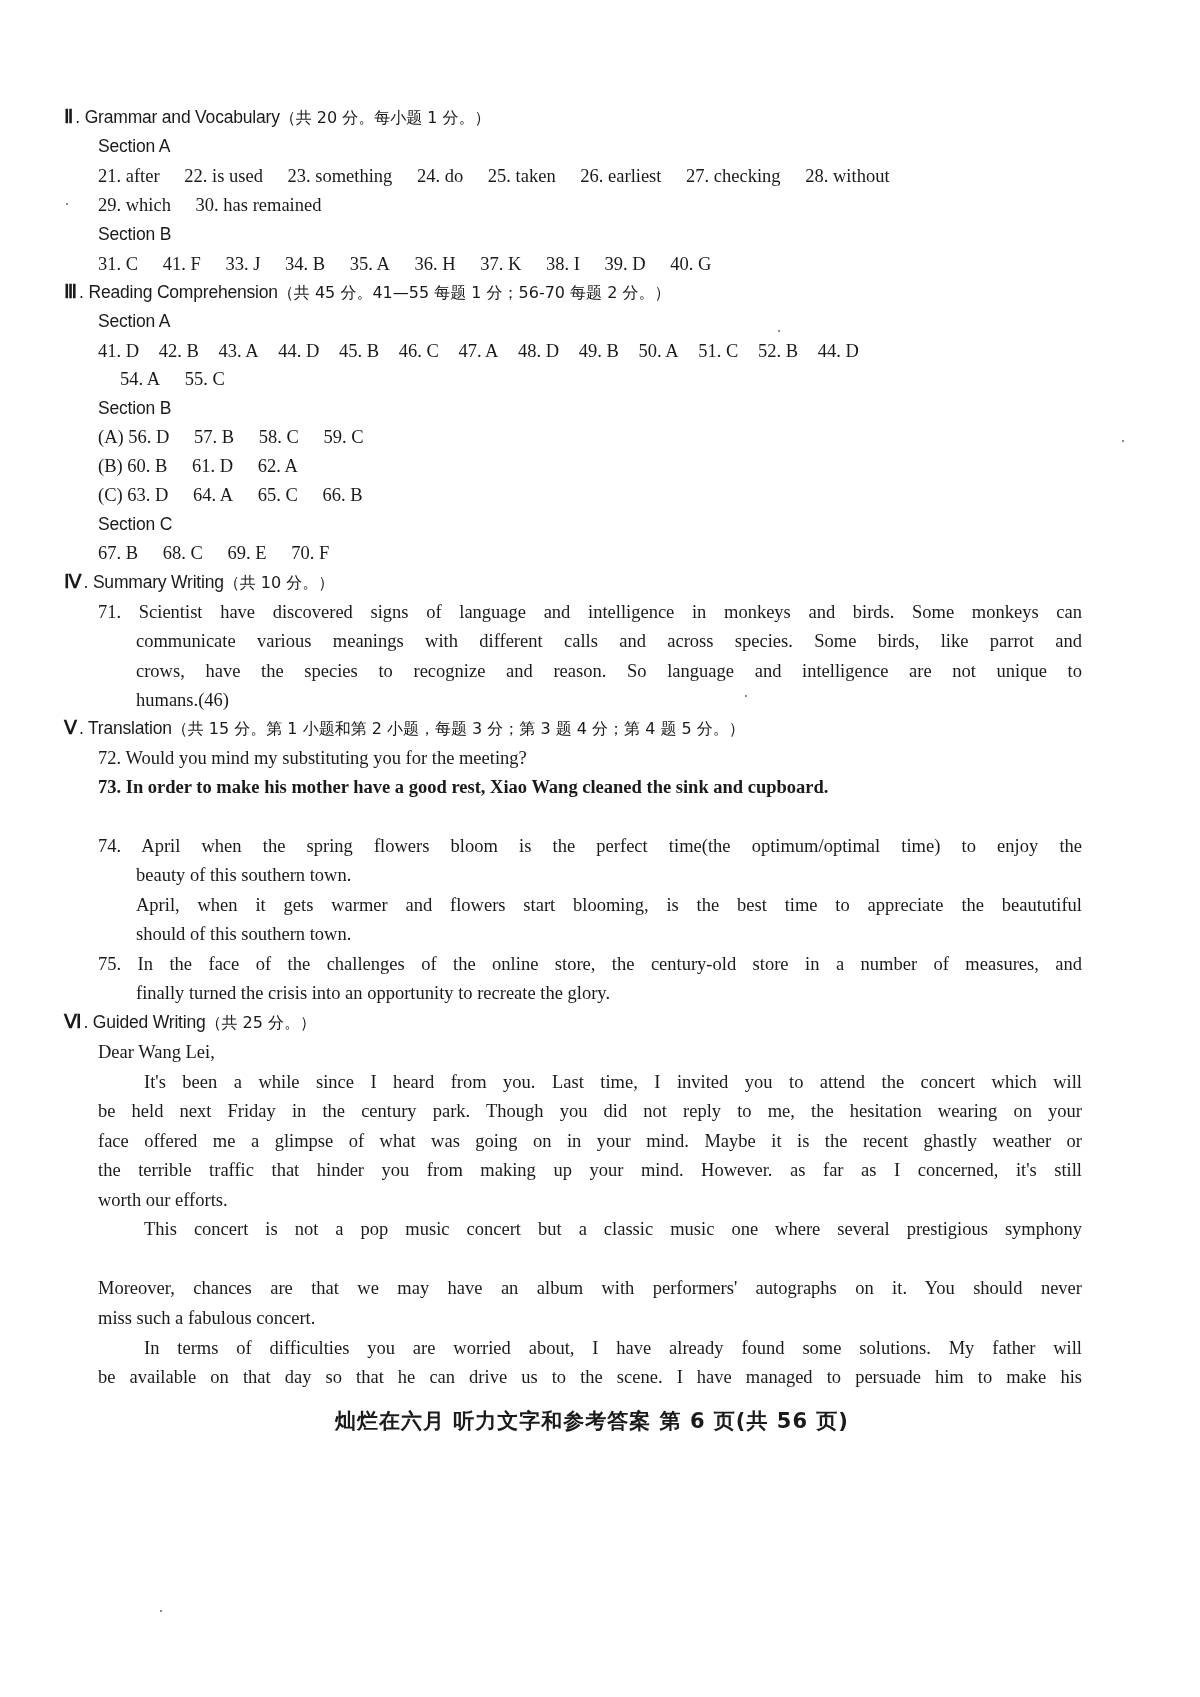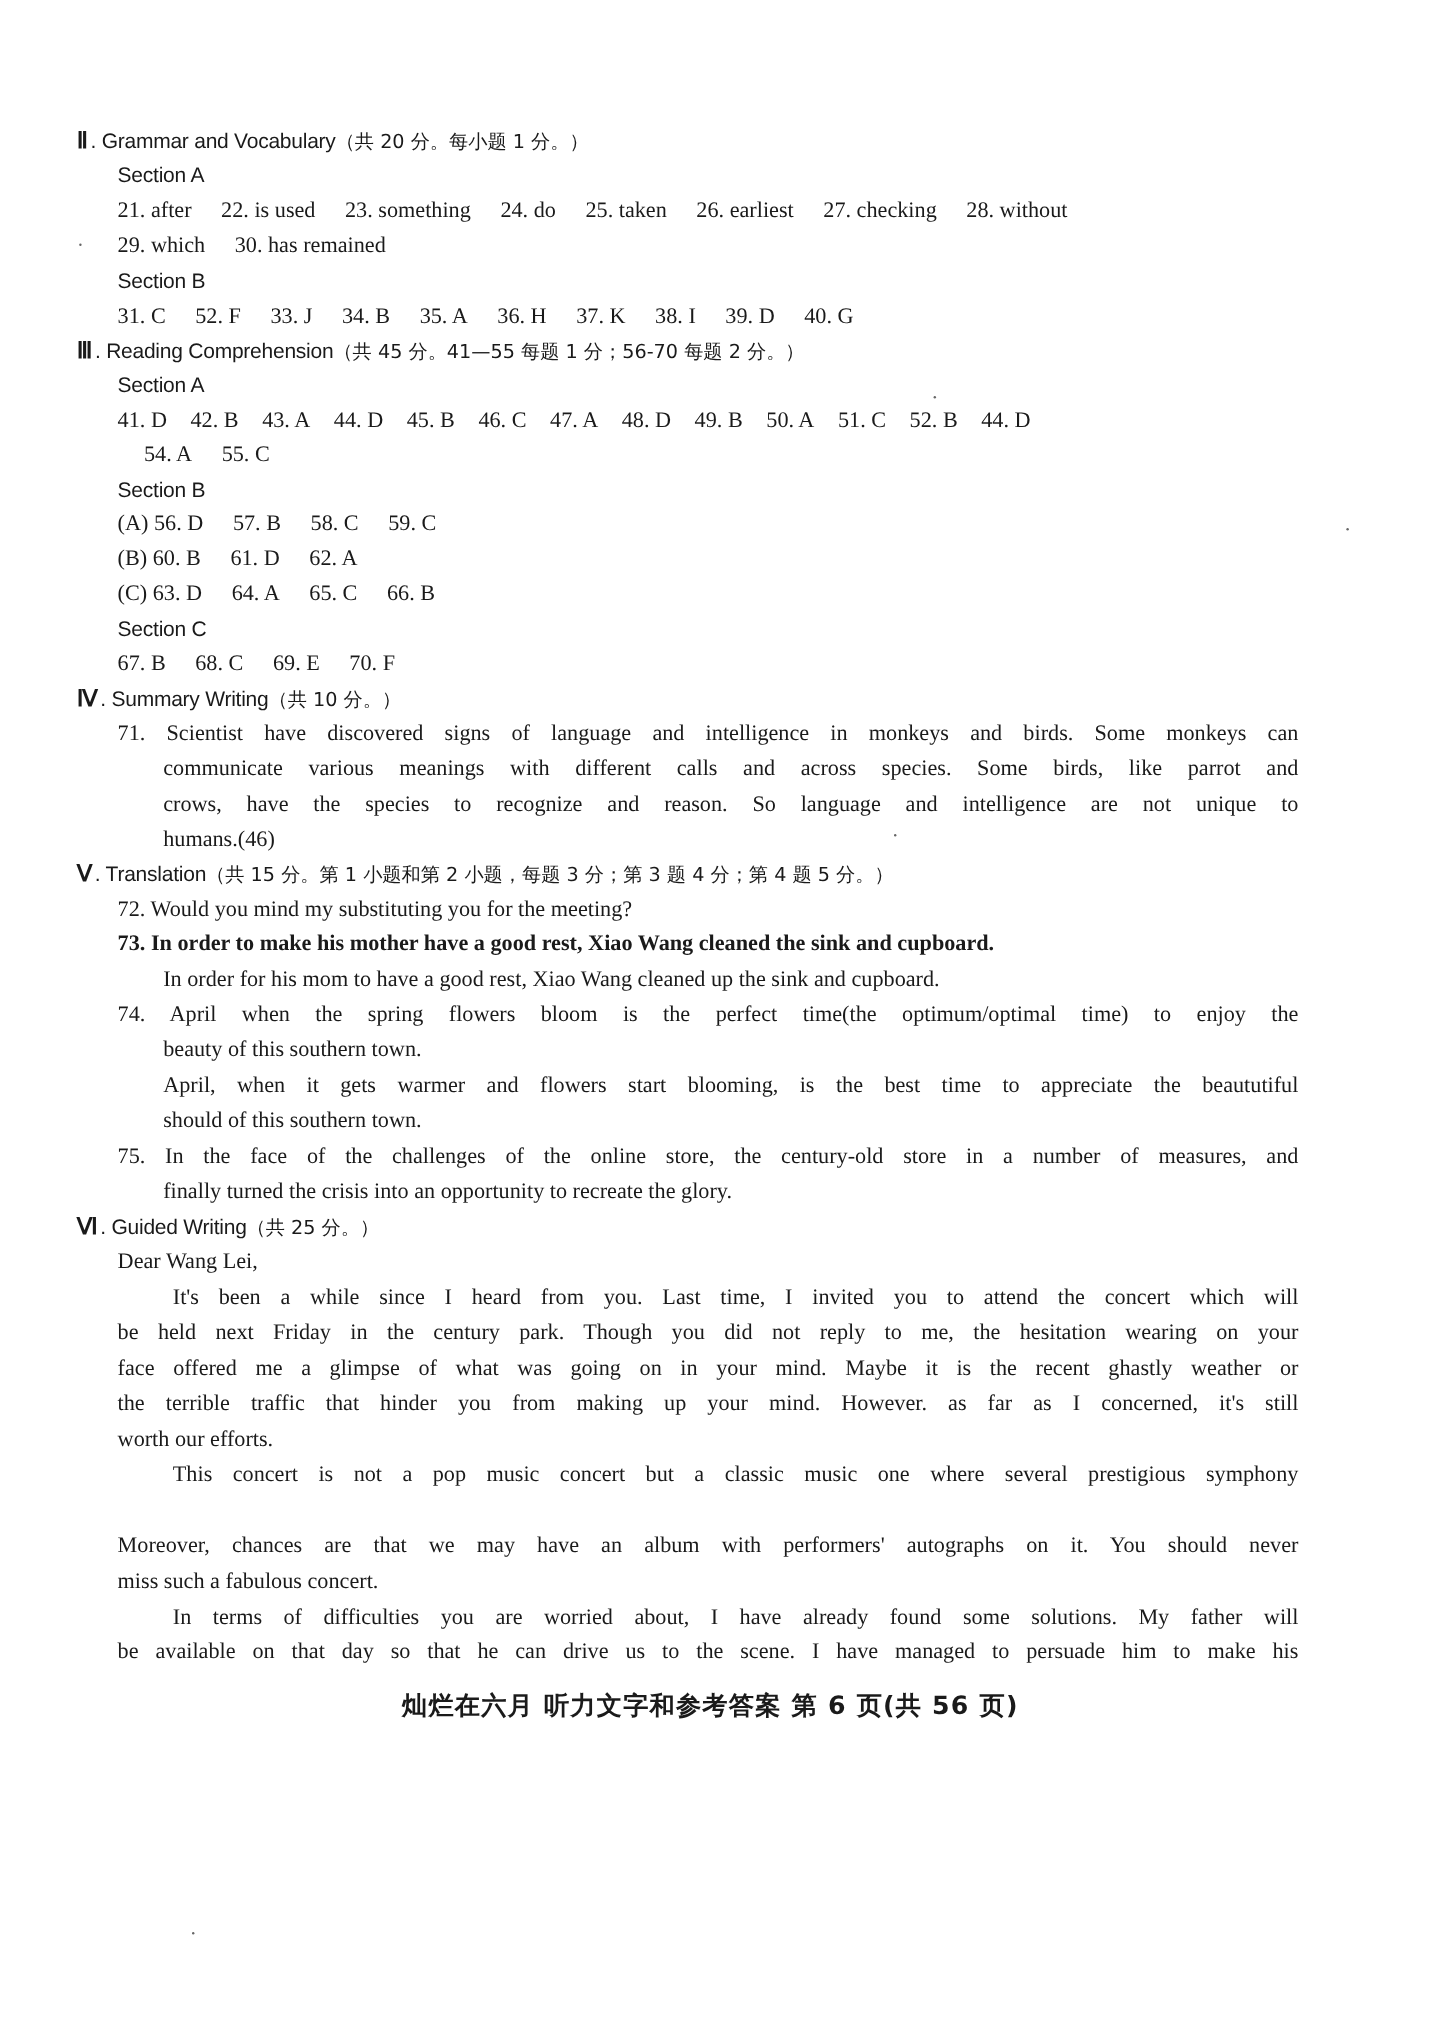--- a/index.html
+++ b/index.html
@@ -39,21 +39,21 @@
     <span class="ans">27. checking</span>
     <span class="ans">28. without</span>
   </div>
   <div class="line" style="left:98px; top:194px;">
     <span class="ans">29. which</span>
     <span class="ans">30. has remained</span>
   </div>
   <div class="line sans" style="left:98px; top:223px;">Section B</div>
   <div class="line" style="left:98px; top:253px;">
     <span class="ans">31. C</span>
-    <span class="ans">52. F</span>
+    <span class="ans">41. F</span>
     <span class="ans">33. J</span>
     <span class="ans">34. B</span>
     <span class="ans">35. A</span>
     <span class="ans">36. H</span>
     <span class="ans">37. K</span>
     <span class="ans">38. I</span>
     <span class="ans">39. D</span>
     <span class="ans">40. G</span>
   </div>
 
@@ -115,21 +115,20 @@
   <div class="line justify" style="left:98px; top:601px; width:984px;">71. Scientist have discovered signs of language and intelligence in monkeys and birds. Some monkeys can</div>
   <div class="line justify" style="left:136px; top:630px; width:946px;">communicate various meanings with different calls and across species. Some birds, like parrot and</div>
   <div class="line justify" style="left:136px; top:660px; width:946px;">crows, have the species to recognize and reason. So language and intelligence are not unique to</div>
   <div class="line" style="left:136px; top:689px;">humans.(46)</div>
 
   <div class="line" style="left:64px; top:717px;">
     <span class="roman">Ⅴ</span><span class="sans">. </span><span class="sans">Translation</span><span class="cjk">（共 15 分。第 1 小题和第 2 小题，每题 3 分；第 3 题 4 分；第 4 题 5 分。）</span>
   </div>
   <div class="line" style="left:98px; top:747px;">72. Would you mind my substituting you for the meeting?</div>
   <div class="line" style="left:98px; top:776px;font-weight:bold;">73. In order to make his mother have a good rest, Xiao Wang cleaned the sink and cupboard.</div>
-  <div class="line" style="left:136px; top:806px;">In order for his mom to have a good rest, Xiao Wang cleaned up the sink and cupboard.</div>
   <div class="line justify" style="left:98px; top:835px; width:984px;">74. April when the spring flowers bloom is the perfect time(the optimum/optimal time) to enjoy the</div>
   <div class="line" style="left:136px; top:864px;">beauty of this southern town.</div>
   <div class="line justify" style="left:136px; top:894px; width:946px;">April, when it gets warmer and flowers start blooming, is the best time to appreciate the beaututiful</div>
   <div class="line" style="left:136px; top:923px;">should of this southern town.</div>
   <div class="line justify" style="left:98px; top:953px; width:984px;">75. In the face of the challenges of the online store, the century-old store in a number of measures, and</div>
   <div class="line" style="left:136px; top:982px;">finally turned the crisis into an opportunity to recreate the glory.</div>
 
   <div class="line" style="left:64px; top:1011px;">
     <span class="roman">Ⅵ</span><span class="sans">. </span><span class="sans">Guided Writing</span><span class="cjk">（共 25 分。）</span>
   </div>

